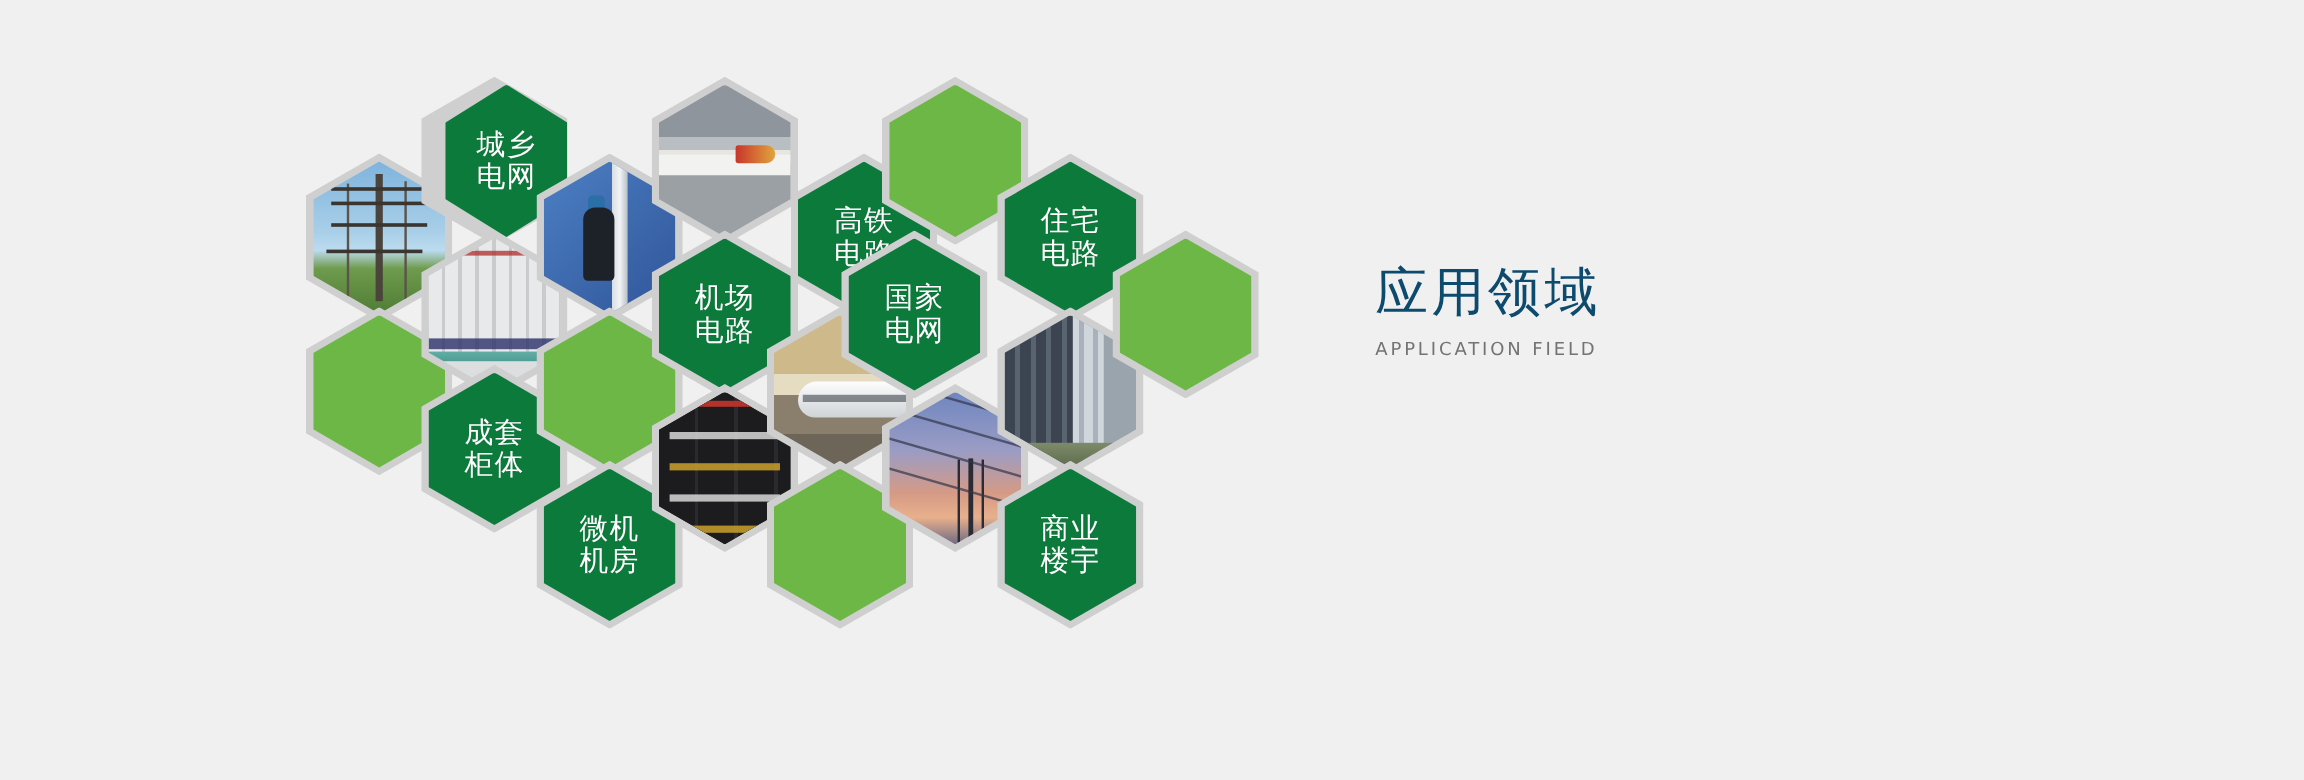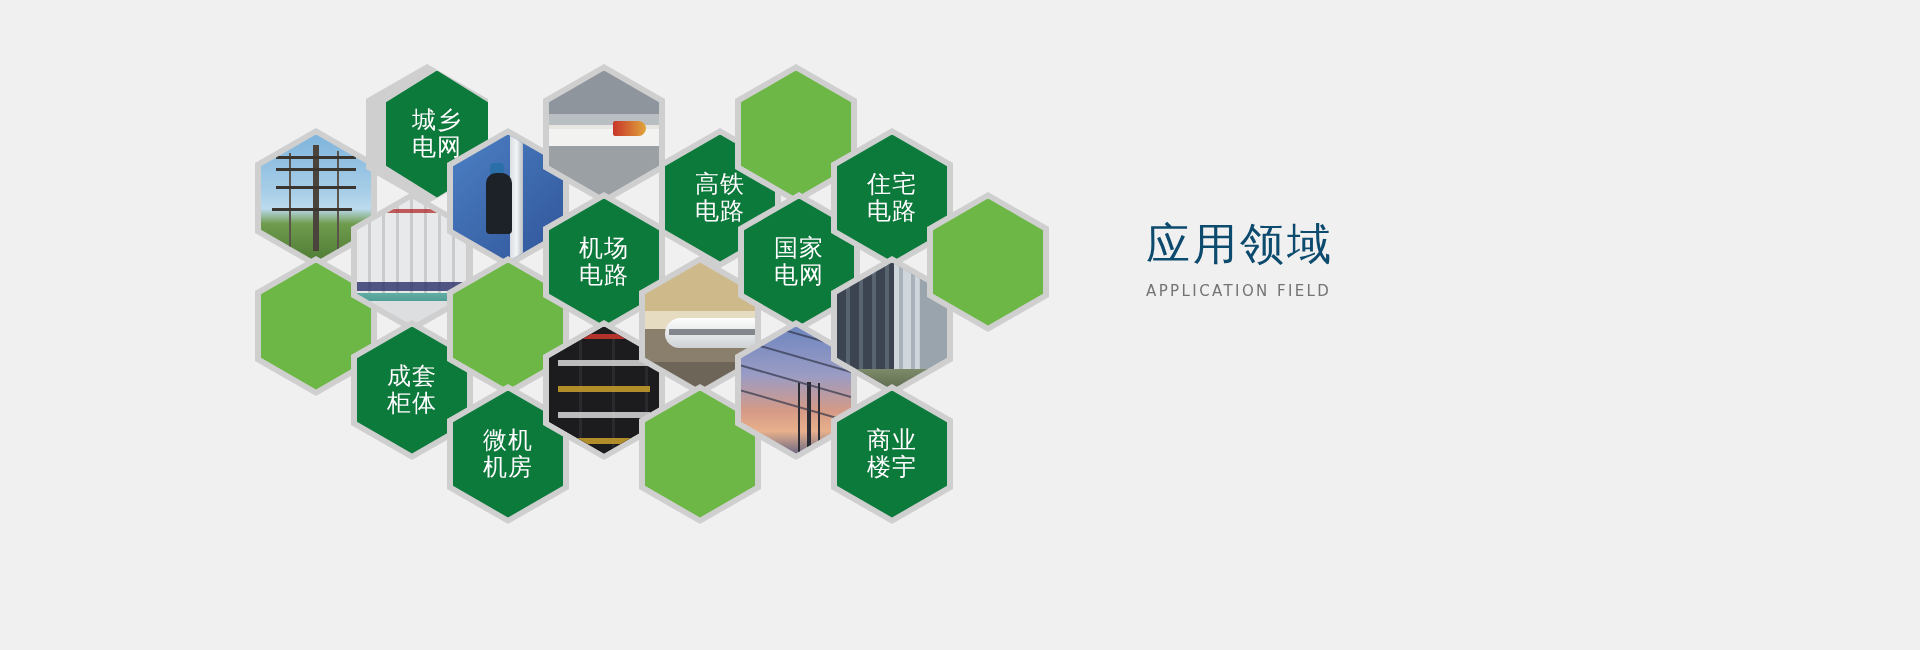--- a/index.html
+++ b/index.html
@@ -168,32 +168,32 @@
 <div id="stage">
   <div id="honeycomb">
       <div class="hex photo" style="left: 255px; top: 128px;">
         <div class="inner">
           <div class="ph ph-pole"></div>
         </div>
       </div>
       <div class="hex plain" style="left: 255px; top: 256px;">
         <div class="inner"></div>
       </div>
-      <div class="hex label" style="left: 366px; top: 64px; padding-left: 20px;">
+      <div class="hex label" style="left: 351px; top: 64px; padding-left: 20px;">
         <div class="inner">
           <div class="txt">城乡
 电网</div>
         </div>
       </div>
       <div class="hex photo" style="left: 351px; top: 192px;">
         <div class="inner">
           <div class="ph ph-cabinet"></div>
         </div>
       </div>
-      <div class="hex label" style="left: 351px; top: 320px;">
+      <div class="hex label" style="left: 351px; top: 304px;">
         <div class="inner">
           <div class="txt">成套
 柜体</div>
         </div>
       </div>
       <div class="hex photo" style="left: 447px; top: 128px;">
         <div class="inner">
           <div class="ph ph-worker"></div>
         </div>
       </div>
@@ -232,21 +232,21 @@
         <div class="inner">
           <div class="ph ph-train"></div>
         </div>
       </div>
       <div class="hex plain" style="left: 639px; top: 384px;">
         <div class="inner"></div>
       </div>
       <div class="hex plain" style="left: 735px; top: 64px;">
         <div class="inner"></div>
       </div>
-      <div class="hex label" style="left: 738px; top: 192px;">
+      <div class="hex label" style="left: 701px; top: 192px;">
         <div class="inner">
           <div class="txt">国家
 电网</div>
         </div>
       </div>
       <div class="hex photo" style="left: 735px; top: 320px;">
         <div class="inner">
           <div class="ph ph-dusk"></div>
         </div>
       </div>

